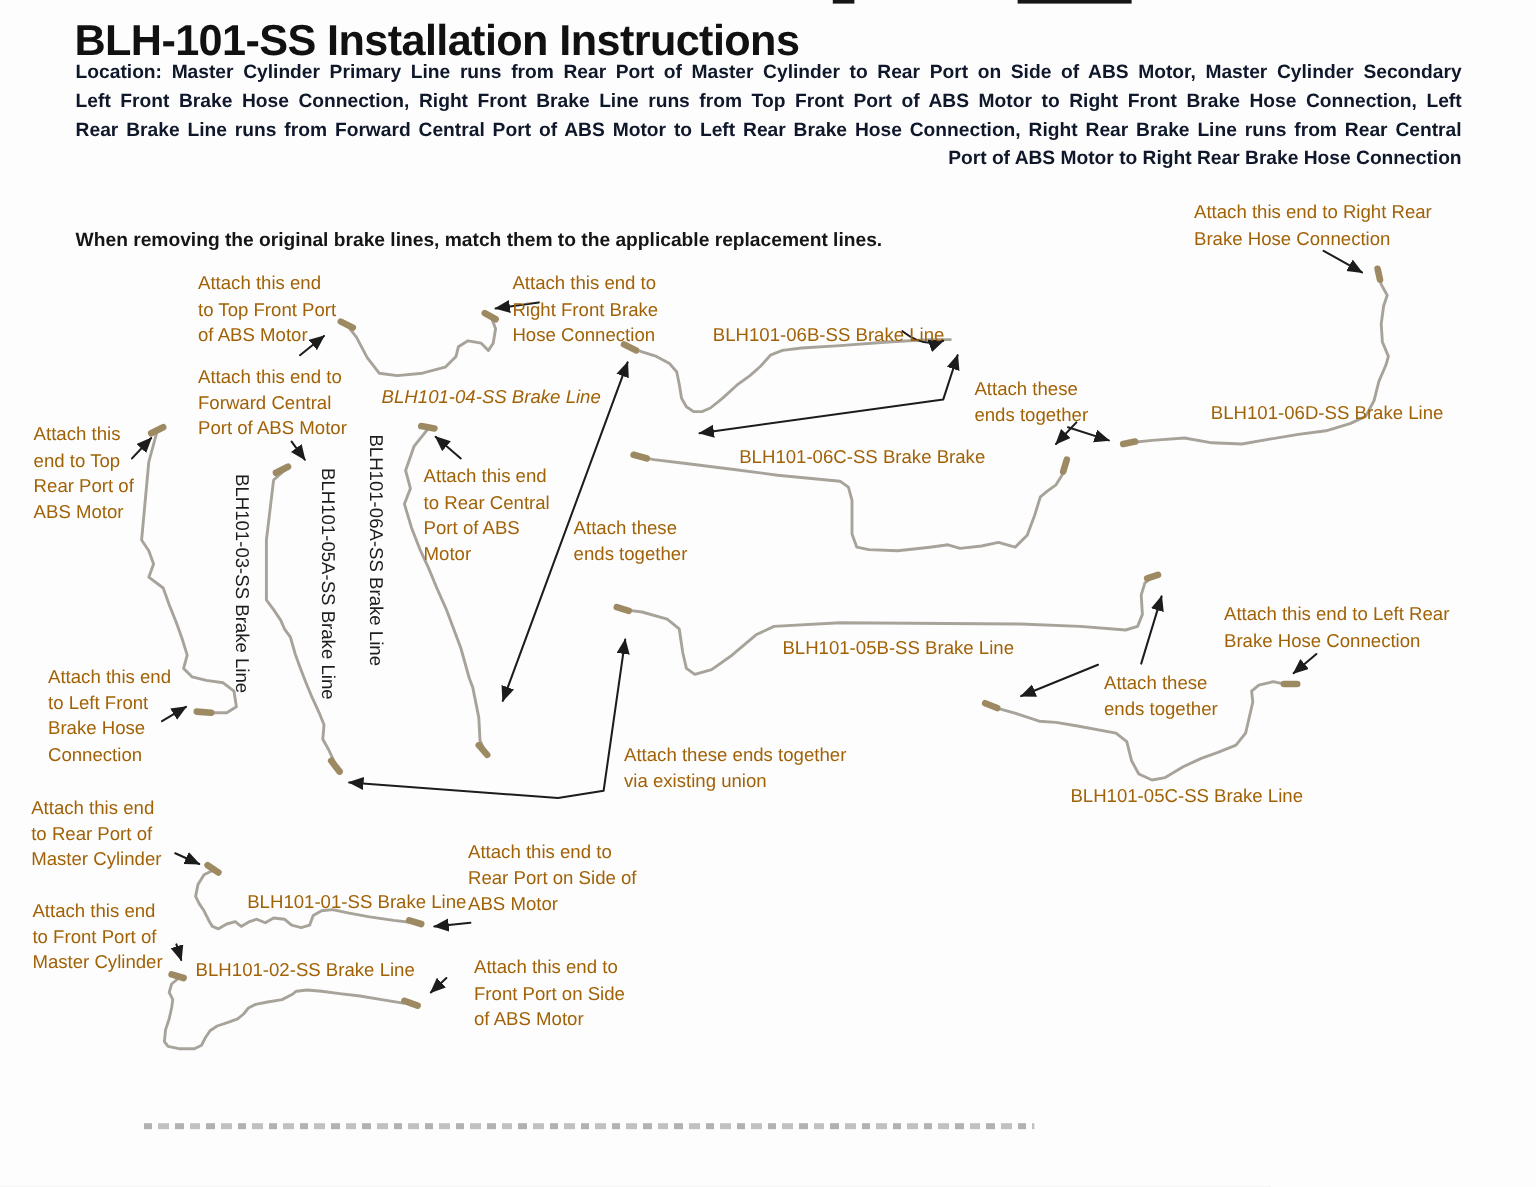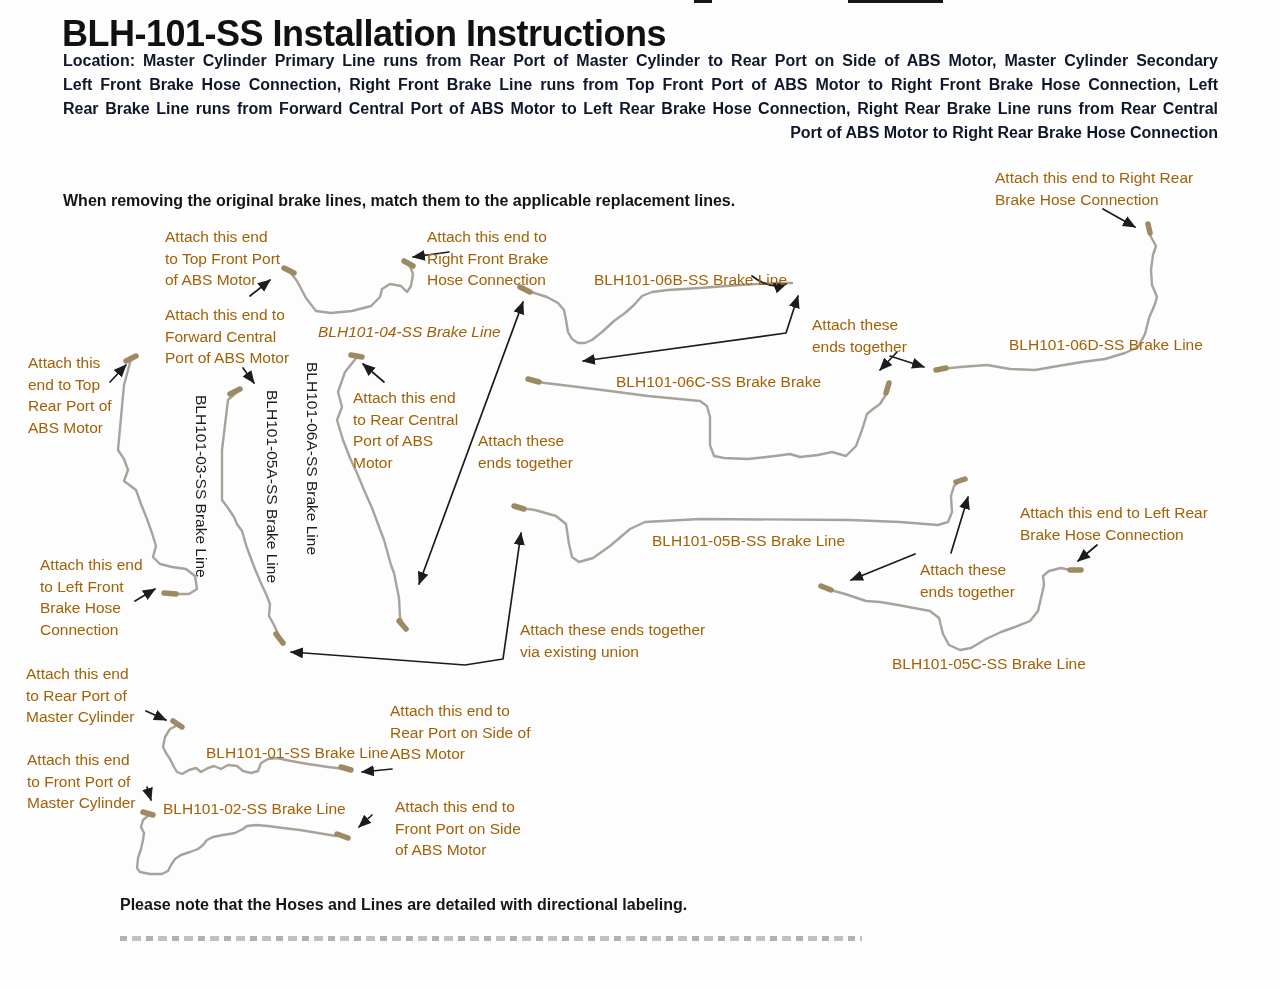--- a/index.html
+++ b/index.html
@@ -171,17 +171,16 @@
   <div class="lbl" style="left:187px;top:742px;margin-left:19px;">BLH101-01-SS Brake Line</div>
   <div class="lbl" style="left:27px;top:749px;">Attach this end
 to Front Port of
 Master Cylinder</div>
   <div class="lbl" style="left:163px;top:798px;">BLH101-02-SS Brake Line</div>
   <div class="lbl" style="left:395px;top:796px;">Attach this end to
 Front Port on Side
 of ABS Motor</div>
 
   <div id="footer-note">
-    <div>Please note that the Hoses and Lines are detailed with directional labeling.</div>
   </div>
 
   <div id="artifact-bottom"></div>
 </div>
 
 </body></html>

